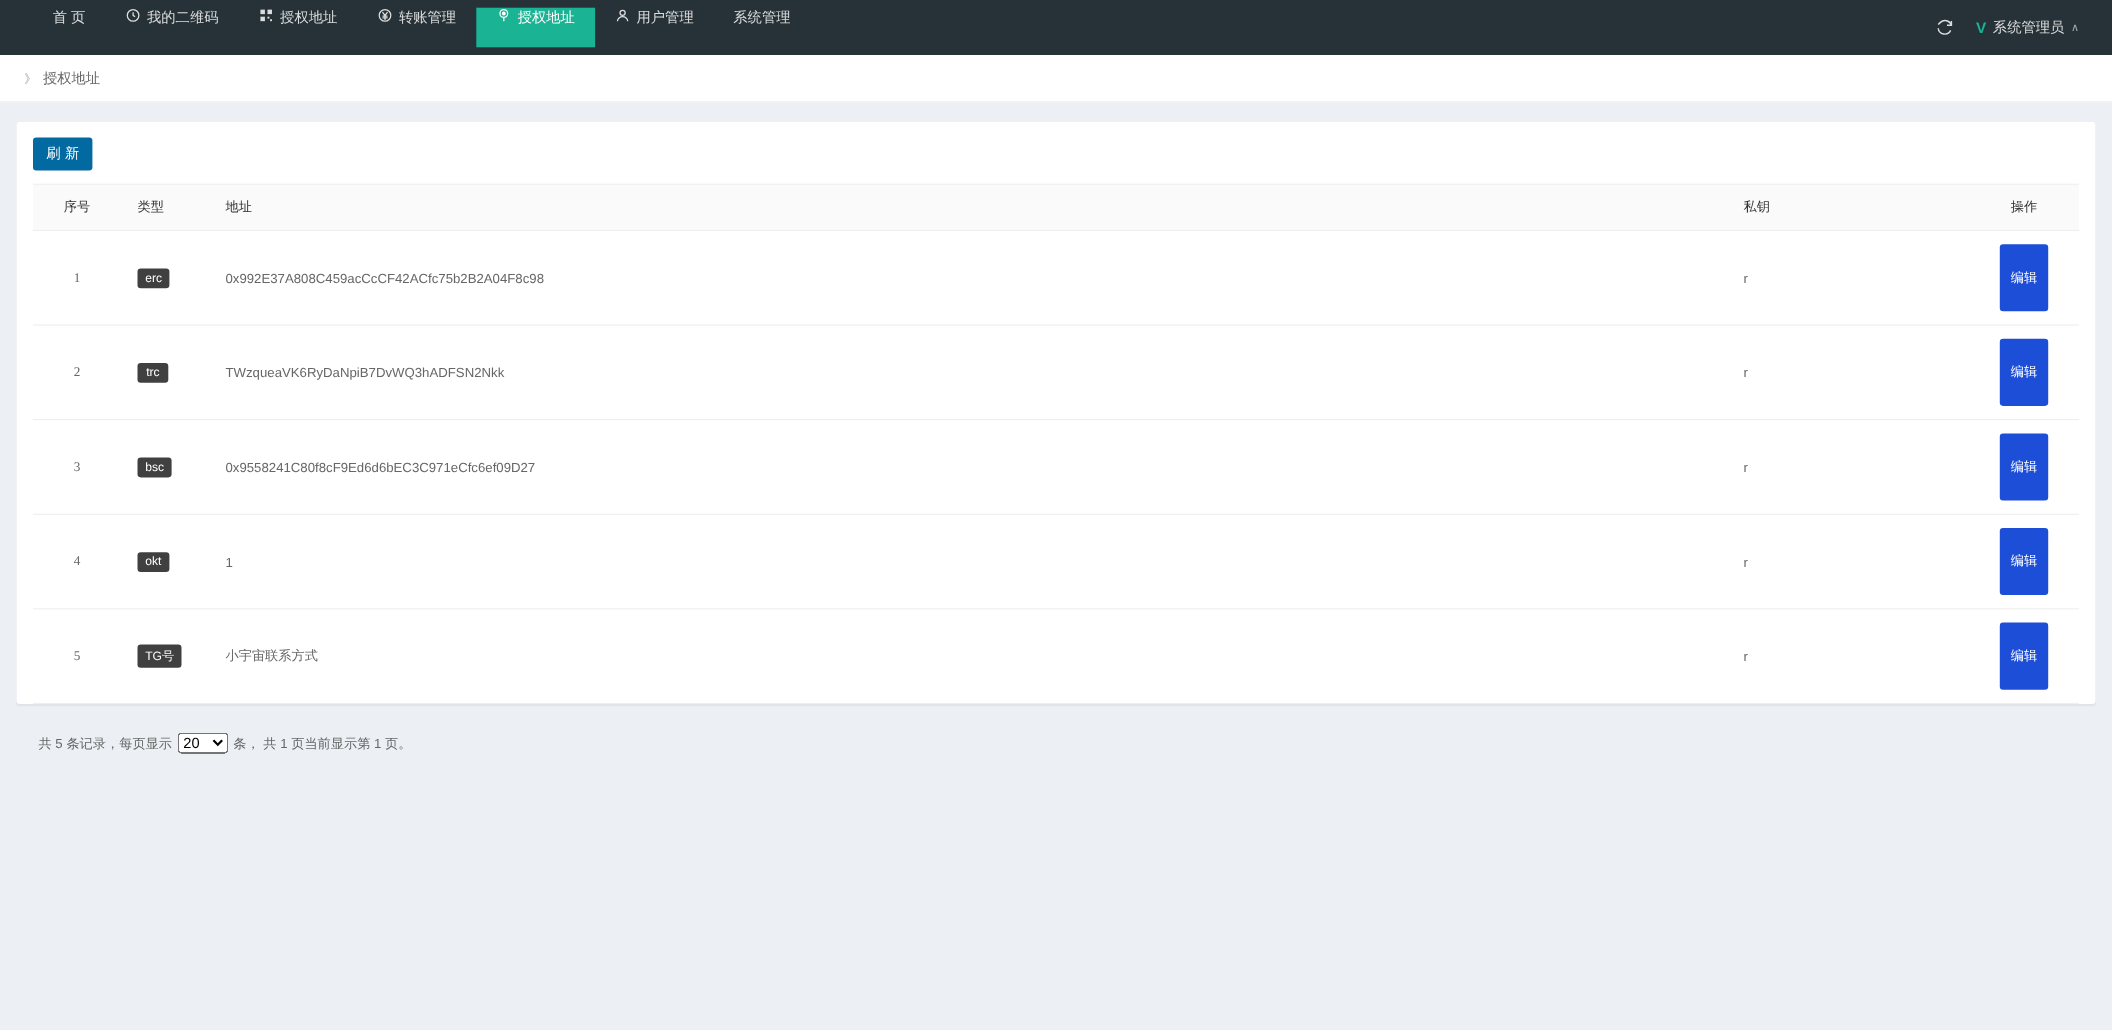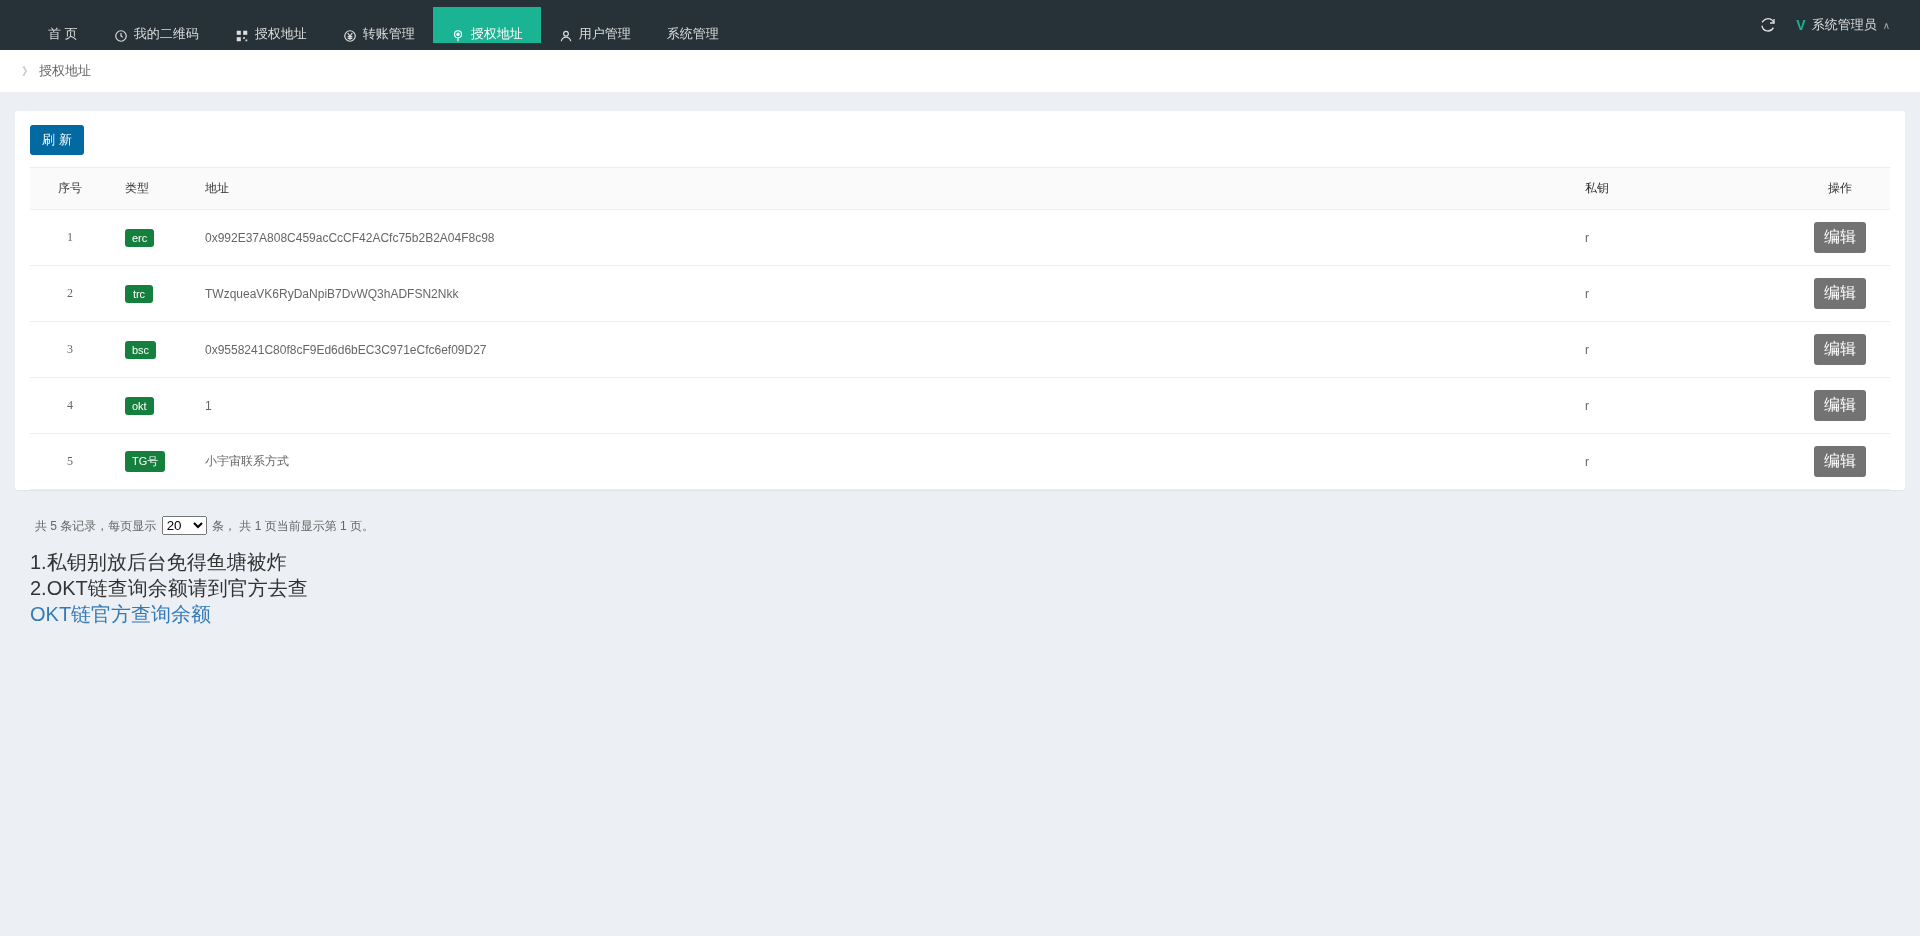--- a/index.html
+++ b/index.html
@@ -1,53 +1,53 @@
 <!DOCTYPE html>
 <html><head>
   <meta charset="utf-8">
   <style>
     * { box-sizing: border-box; margin: 0; padding: 0; }
     body { font-family: "Microsoft YaHei", Arial, sans-serif; font-size: 12px; color: #333; background: #ecf0f5; }
     
     
     .navbar { background: #263238; height: 50px; display: flex; align-items: center; padding: 0 10px; justify-content: space-between; }
     .navbar-left { display: flex; align-items: center; height: 100%; }
-    .nav-item { color: #ddd; padding: 0 18px; height: 36px; display: flex; align-items: flex-end; gap: 6px; cursor: pointer; font-size: 13px; }
+    .nav-item { color: #ddd; padding: 0 18px; height: 36px; display: flex; align-items: flex-start; gap: 6px; cursor: pointer; font-size: 13px; }
     .nav-item.active { background: #1ab394; color: #fff; }
     .nav-icon { width: 14px; height: 14px; display: inline-flex; align-items: center; justify-content: center; }
     .navbar-right { display: flex; align-items: center; gap: 20px; padding-right: 20px; }
     .refresh-btn { color: #ddd; cursor: pointer; font-size: 16px; }
     .user-info { color: #ddd; display: flex; align-items: center; gap: 6px; cursor: pointer; font-size: 13px; }
     .user-prefix { color: #1ab394; font-weight: bold; font-size: 14px; }
     
     
     .breadcrumb { background: #fff; padding: 12px 22px; font-size: 13px; color: #666; display: flex; align-items: center; gap: 6px; border-bottom: 1px solid #eee; }
     .breadcrumb-arrow { color: #999; font-size: 11px; }
     
     
     .content-wrapper { padding: 18px 15px 10px; }
     .panel { background: #fff; border-radius: 3px; padding: 14px 15px 0; margin-bottom: 10px; box-shadow: 0 1px 1px rgba(0,0,0,0.05); }
     
     .btn { display: inline-block; padding: 6px 12px; font-size: 12px; border-radius: 3px; cursor: pointer; border: none; color: #fff; }
     .btn-refresh { background: #0369a1; letter-spacing: 4px; padding: 6px 8px 6px 12px; font-size: 13px; }
-    .btn-edit { background: #737373; padding: 5px 10px; font-size: 16px; }
+    .btn-edit { background: #1d4ed8; padding: 22px 10px; font-size: 12px; }
     
     
     table.data-table { width: 100%; border-collapse: collapse; margin-top: 12px; }
     .data-table th { background: #fafafa; text-align: left; padding: 12px 15px; font-weight: normal; color: #333; font-size: 12px; border-top: 1px solid #eee; border-bottom: 1px solid #eee; }
     .data-table td { padding: 12px 15px; border-bottom: 1px solid #eee; color: #666; font-size: 12px; }
     .col-index { width: 80px; text-align: center; }
     .col-type { width: 80px; }
     .col-addr { width: auto; }
     .col-key { width: 220px; }
     .col-action { width: 100px; text-align: center; }
     .data-table th.col-index, .data-table td.col-index { text-align: center; font-family: Liberation Serif, serif; }
     .data-table th.col-action, .data-table td.col-action { text-align: center; }
     
-    .tag { display: inline-block; background: #15803d; color: #fff; padding: 3px 7px; border-radius: 3px; font-size: 11px; min-width: 28px; text-align: center; }
+    .tag { display: inline-block; background: #404040; color: #fff; padding: 3px 7px; border-radius: 3px; font-size: 11px; min-width: 28px; text-align: center; }
     
     
     .pagination-info { padding: 16px 20px 10px; color: #666; font-size: 12px; }
     .pagination-info select { margin: 0 2px; }
     
     
     .footer-notes { padding: 4px 15px; font-size: 20px; line-height: 1.3; color: #333; }
     .footer-link { color: #337ab7; text-decoration: none; cursor: pointer; font-size: 20px; }
     
     svg { display: block; }
@@ -188,18 +188,13 @@
         </tbody>
     </table>
   </div>
 
   <div class="pagination-info">
     <span>共 5 条记录，每页显示 </span>
     <select id="page-size"><option value="10">10</option><option value="20" selected="">20</option><option value="50">50</option><option value="100">100</option></select>
     <span> 条， 共 1 页当前显示第 1 页。</span>
   </div>
 
-  <div class="footer-notes">
-    <div>1.私钥别放后台免得鱼塘被炸</div>
-    <div>2.OKT链查询余额请到官方去查</div>
-    <a class="footer-link">OKT链官方查询余额</a>
-  </div>
 </div>
 
 </body></html>

